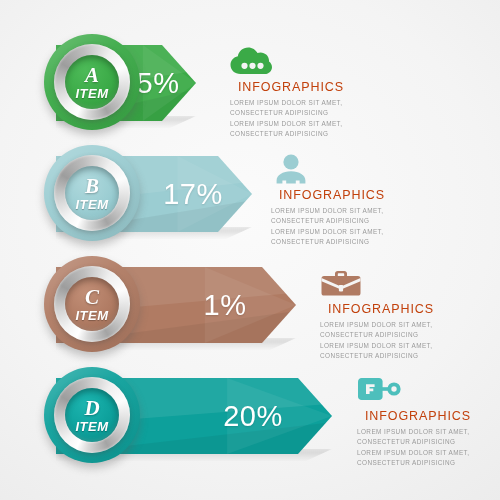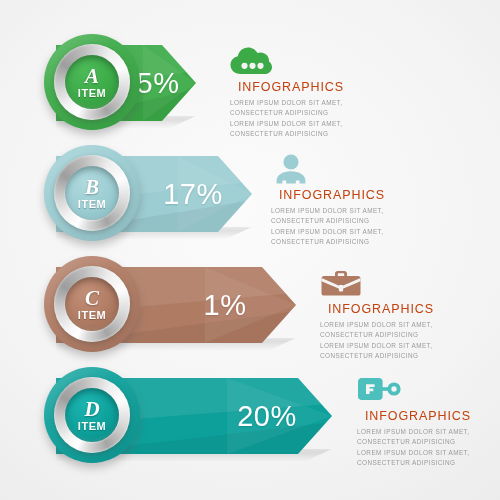--- a/index.html
+++ b/index.html
@@ -90,22 +90,22 @@
     align-items:center; justify-content:center;
   }
   .badge .letter {
     color:#ffffff; font-size:21px; font-weight:700;
     font-style:italic; line-height:1;
     font-family:"Liberation Serif", serif;
     text-shadow:0 1px 2px rgba(0,0,0,0.3);
     margin-bottom:1px;
   }
   .badge .item-label {
-    color:#ffffff; font-size:11px; font-weight:700;
-    letter-spacing:0.5px; line-height:1;
+    color:#ffffff; font-size:13px; font-weight:700;
+    font-style:italic; letter-spacing:0.5px; line-height:1;
     text-shadow:0 1px 1px rgba(0,0,0,0.28);
   }
 
   
   .textblock { position:absolute; }
   .icon-wrap { height:30px; margin-bottom:5px; display:block; }
   .heading {
     font-size:12.5px; color:#c2410c; letter-spacing:0.9px;
     font-weight:400; line-height:1.1; margin-bottom:3px;margin-left:8px;
   }
@@ -235,21 +235,21 @@
     </div>
   </div>
 
   <div class="row" style="top:366px;">
     <div class="banner-shadow" style="left:56px; width:276px;"></div>
     <div class="banner" style="left:56px; width:276px; background:#0DA09B;">
       <div class="facet-a"></div>
       <div class="facet-b"></div>
       <div class="facet-c"></div>
     </div>
-    <div class="pct" style="left:208px; width:118px;">20%</div>
+    <div class="pct" style="left:194px; width:118px;">20%</div>
 
     <div class="badge">
       <div class="outer" style="background:#0DA09B;">
         <div class="outer-sheen"></div>
       </div>
       <div class="ring"></div>
       <div class="inner" style="background:radial-gradient(circle at 38% 30%, #1CB4AF 0%, #0DA09B 55%, #07847F 100%);">
         <div class="letter">D</div>
         <div class="item-label">ITEM</div>
       </div>

